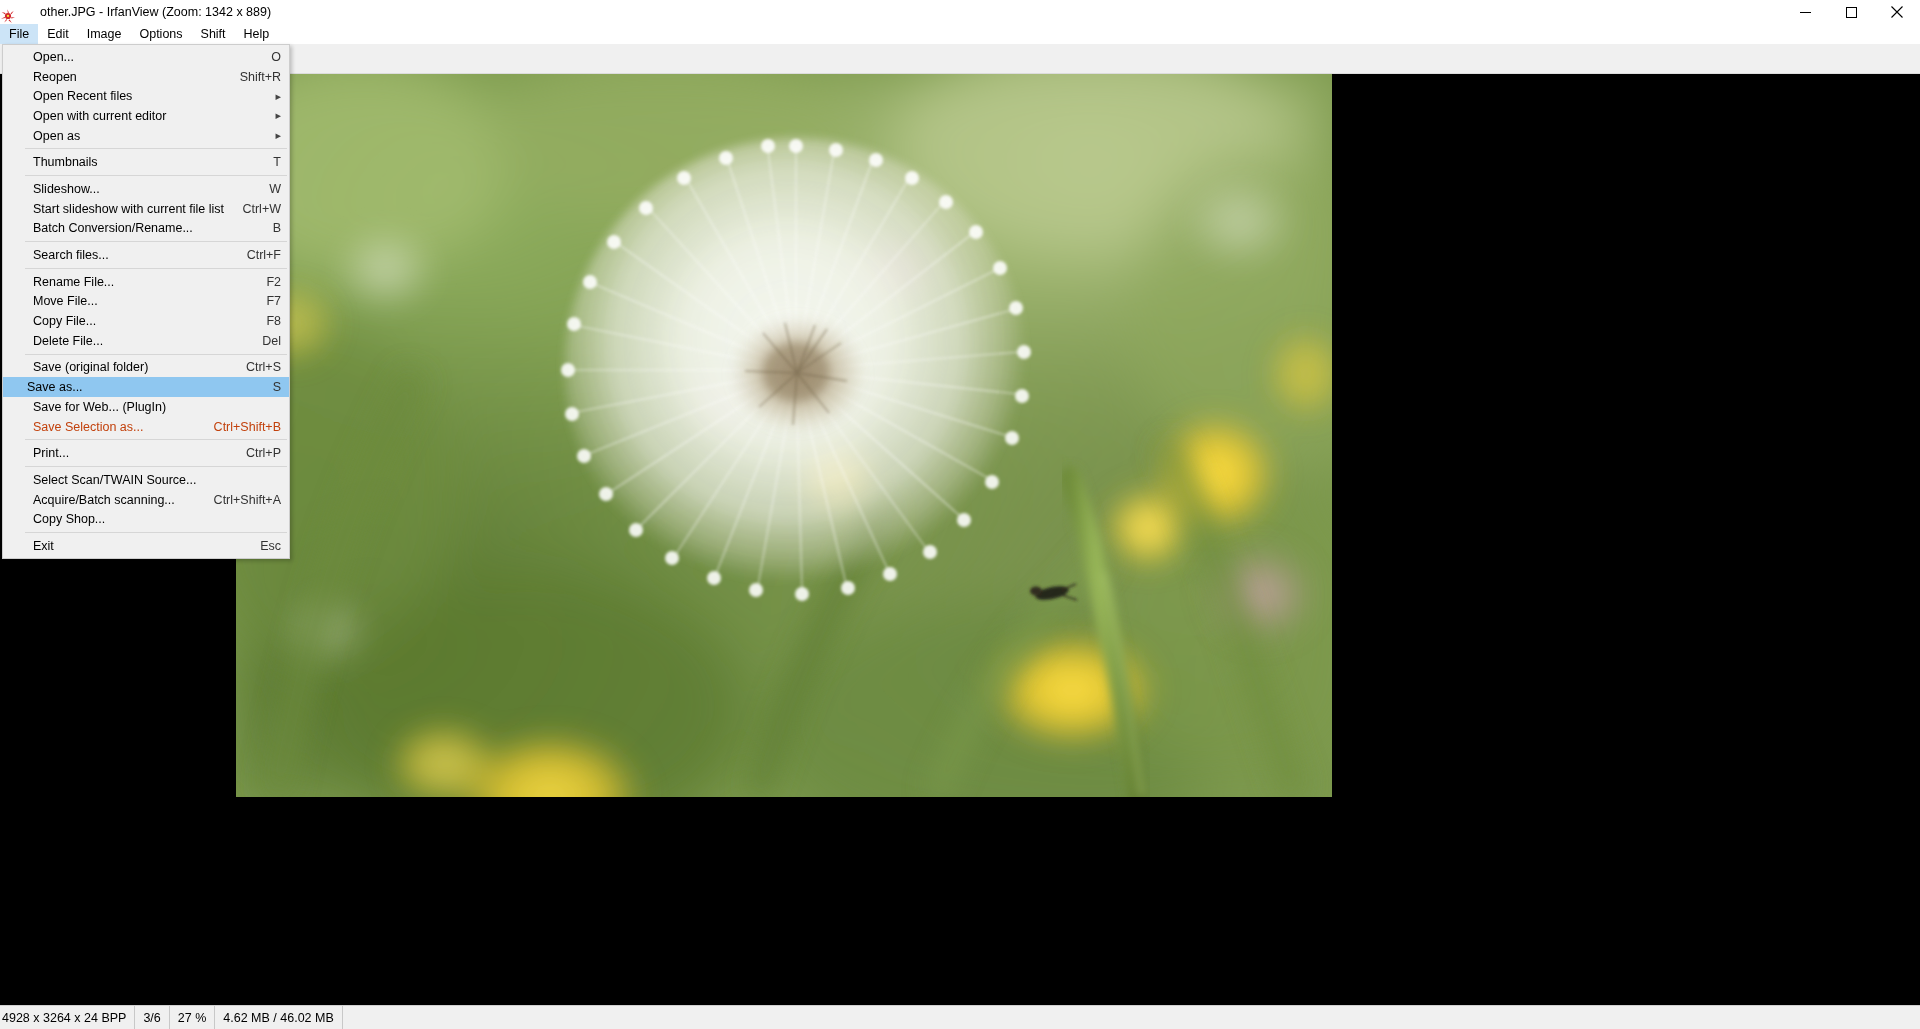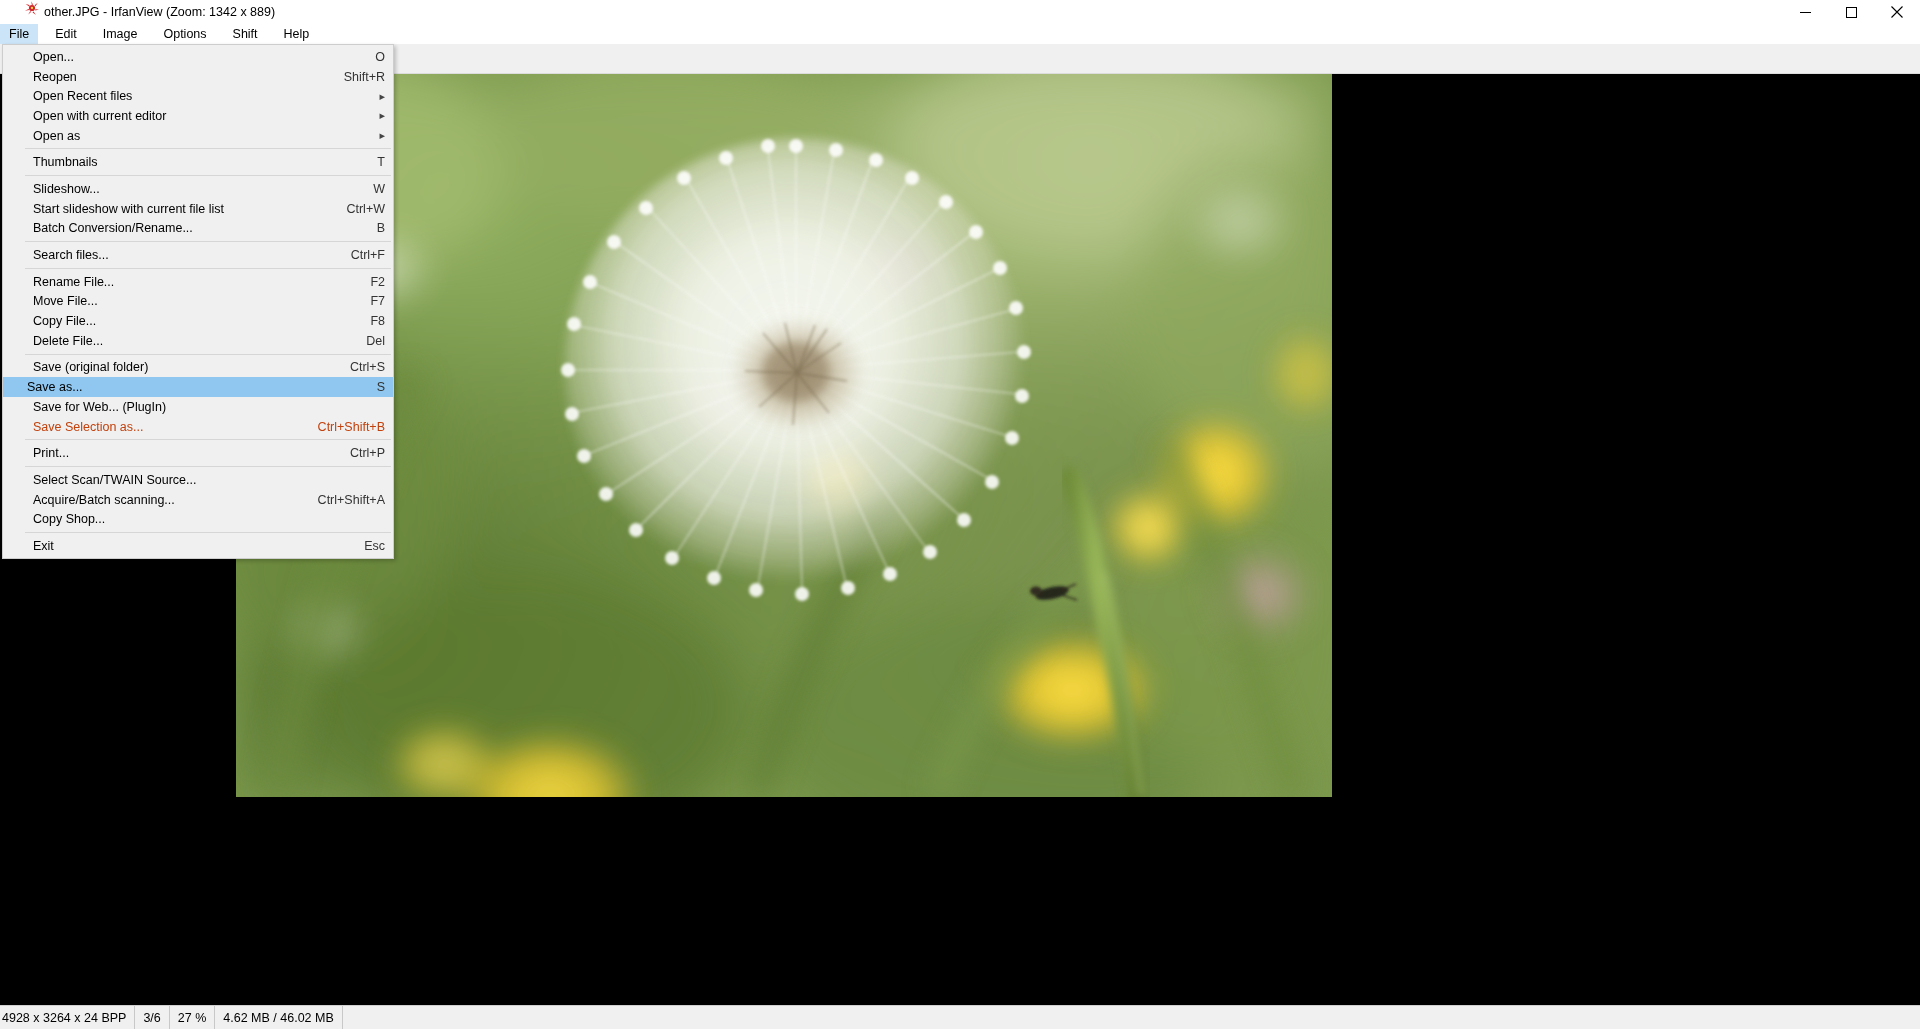--- a/index.html
+++ b/index.html
@@ -23,23 +23,23 @@
     height: 24px;
     background: #ffffff;
     display: flex;
     align-items: center;
     flex: 0 0 24px;
     position: relative;
     z-index: 5;
   }
   .title-left {
     display: flex;
-    align-items: flex-start;
-    padding-left: 24px;
-    gap: 4px;
+    align-items: flex-end;
+    padding-left: 0;
+    gap: 24px;
   }
   .app-icon {
     width: 16px; height: 16px;
     position: relative;
     flex: 0 0 16px;
   }
   .app-icon svg { display: block; }
   .title-text {
     font-size: 12.5px;
     color: #000000;
@@ -62,21 +62,20 @@
   
   .menubar {
     height: 20px;
     background: #ffffff;
     display: flex;
     align-items: stretch;
     flex: 0 0 20px;
     position: relative;
     z-index: 5;
     font-size: 12.5px;
-    gap: 8px;
   }
   .menubar-item {
     padding: 0 9px;
     display: flex;
     align-items: center;
     color: #000;
     white-space: nowrap;
     cursor: default;
   }
   .menubar-item.active {
@@ -141,21 +140,21 @@
     white-space: nowrap;
   }
   .status-cell:first-child { padding-left: 2px; text-align: right; }
   .status-fill { flex: 1 1 auto; border-right: none; }
 
   
   .menu-popup {
     position: absolute;
     left: 2px;
     top: 44px;
-    width: 392px;
+    width: 288px;
     background: #f0f0f0;
     border: 1px solid #cdcdcd;
     box-shadow: 2px 2px 4px rgba(0,0,0,0.22);
     padding: 2px 0;
     z-index: 50;
     font-size: 12.5px;
   }
   .menu-row {
     height: 19.7px;
     display: flex;

